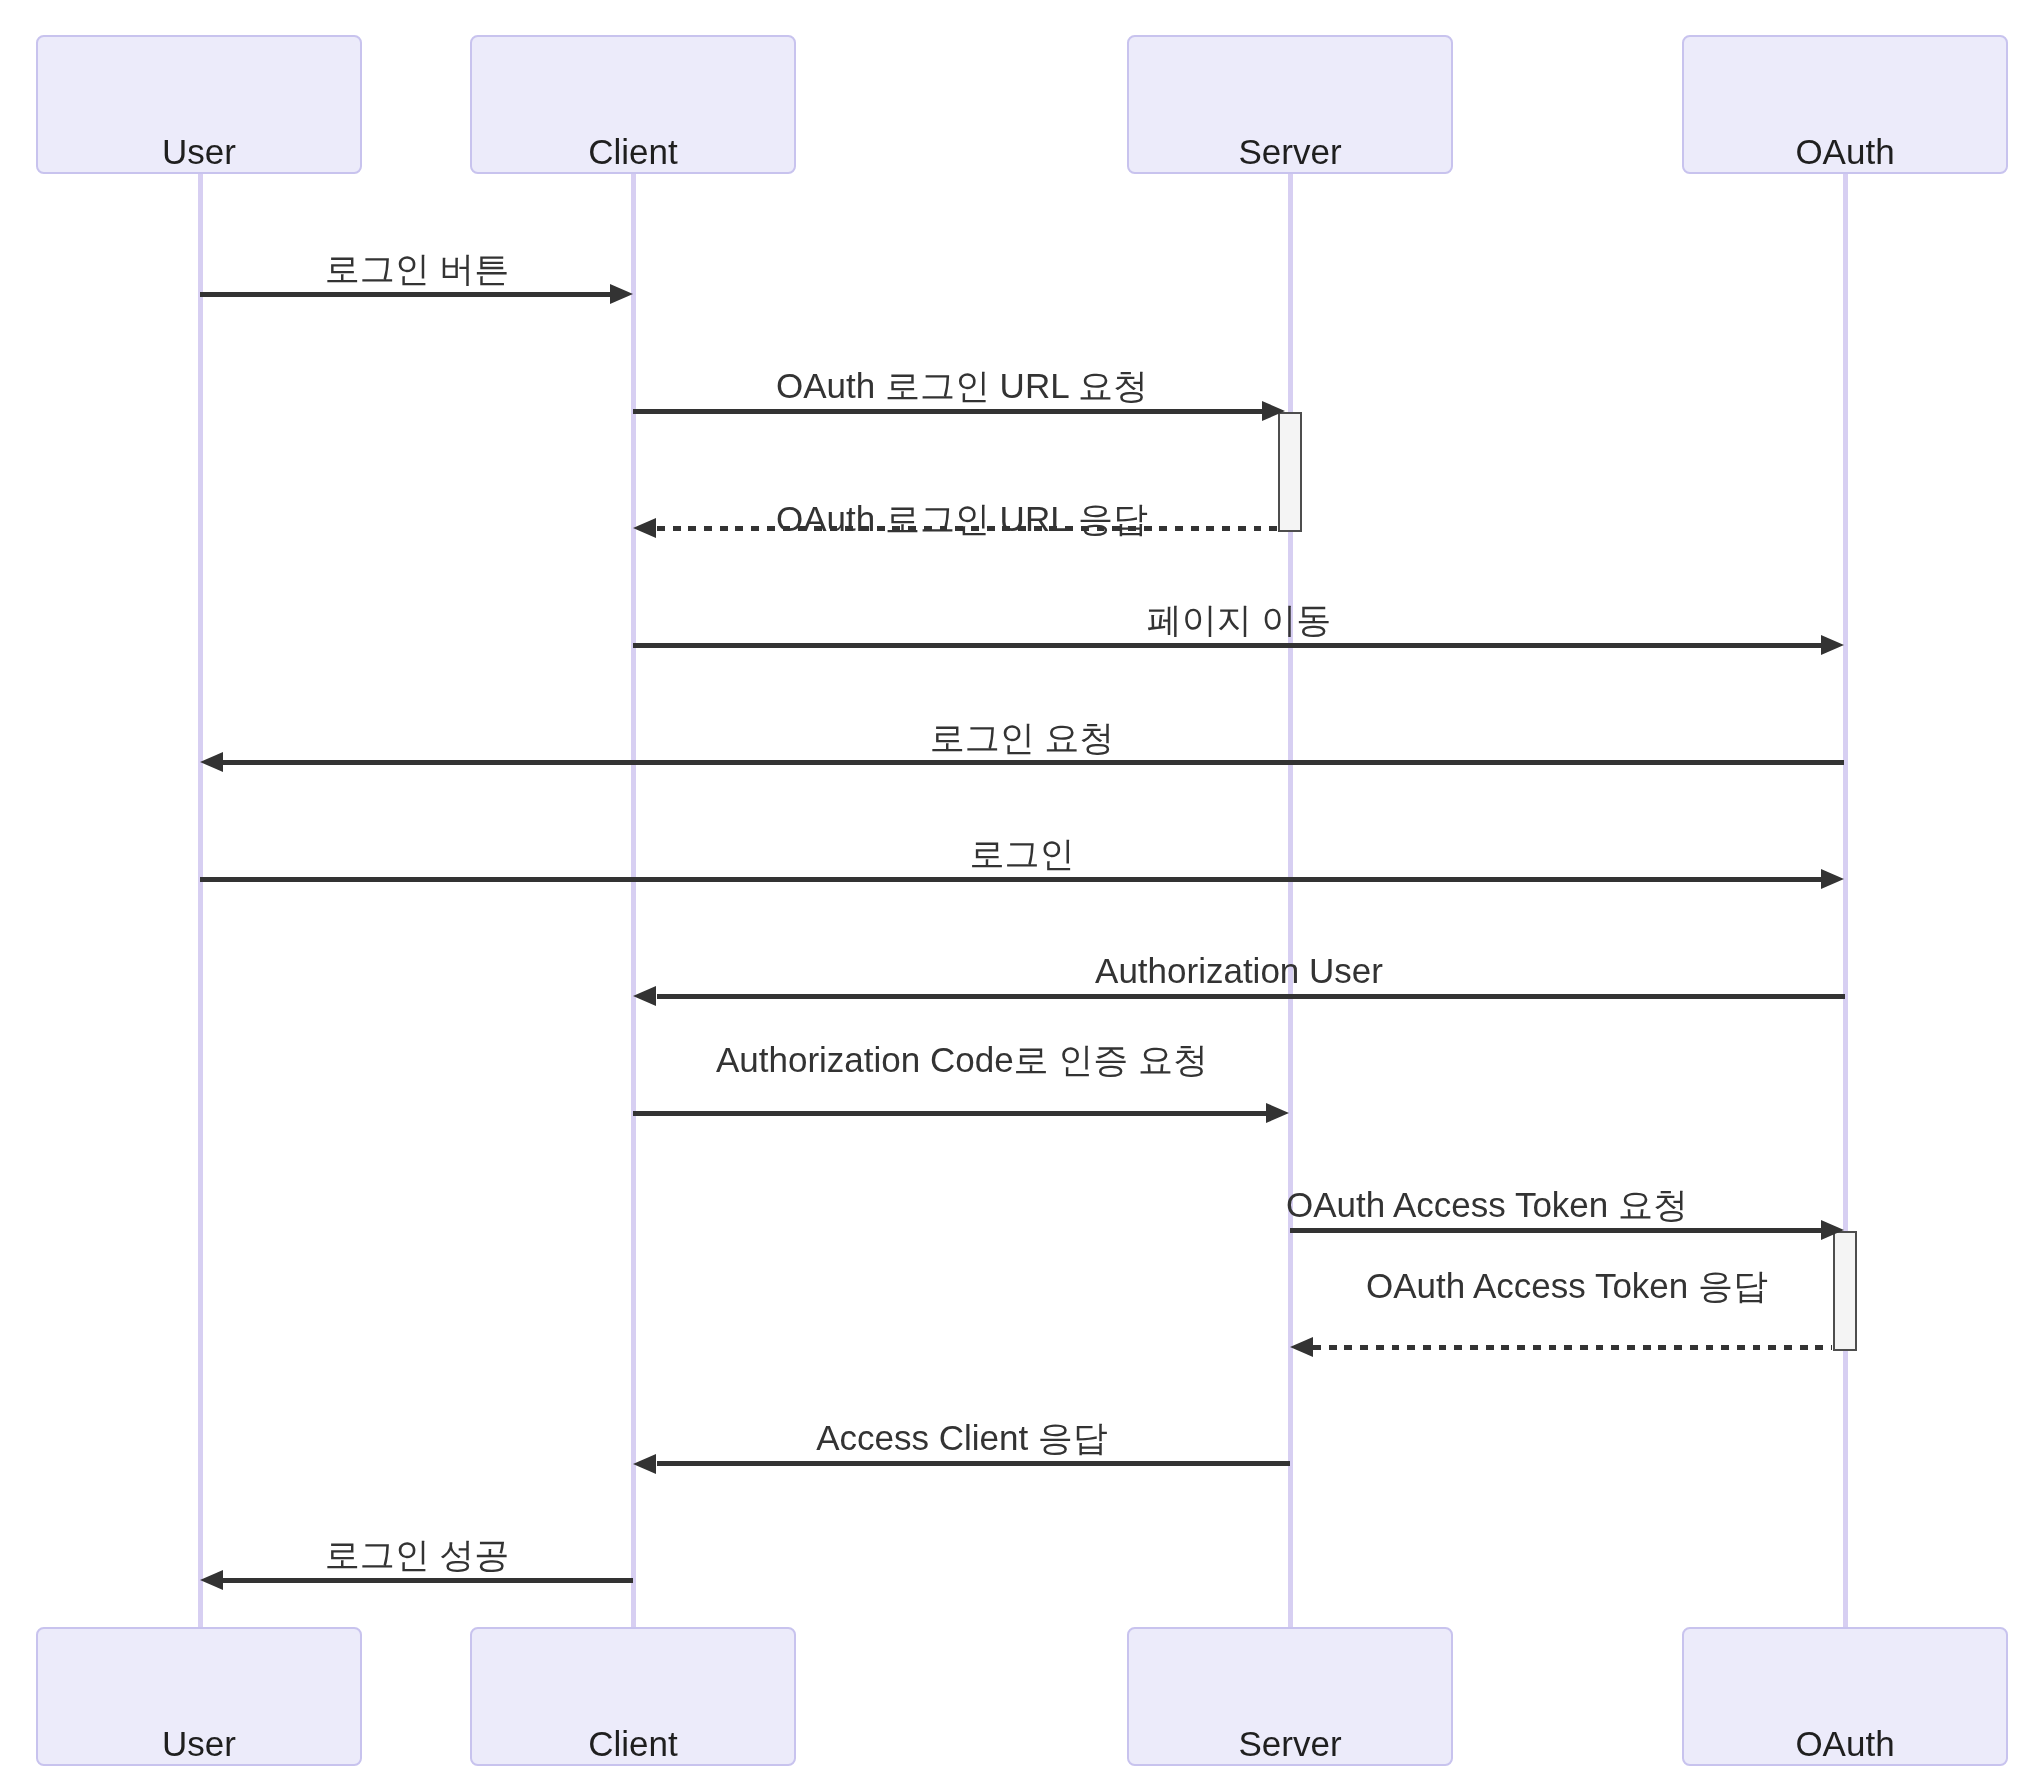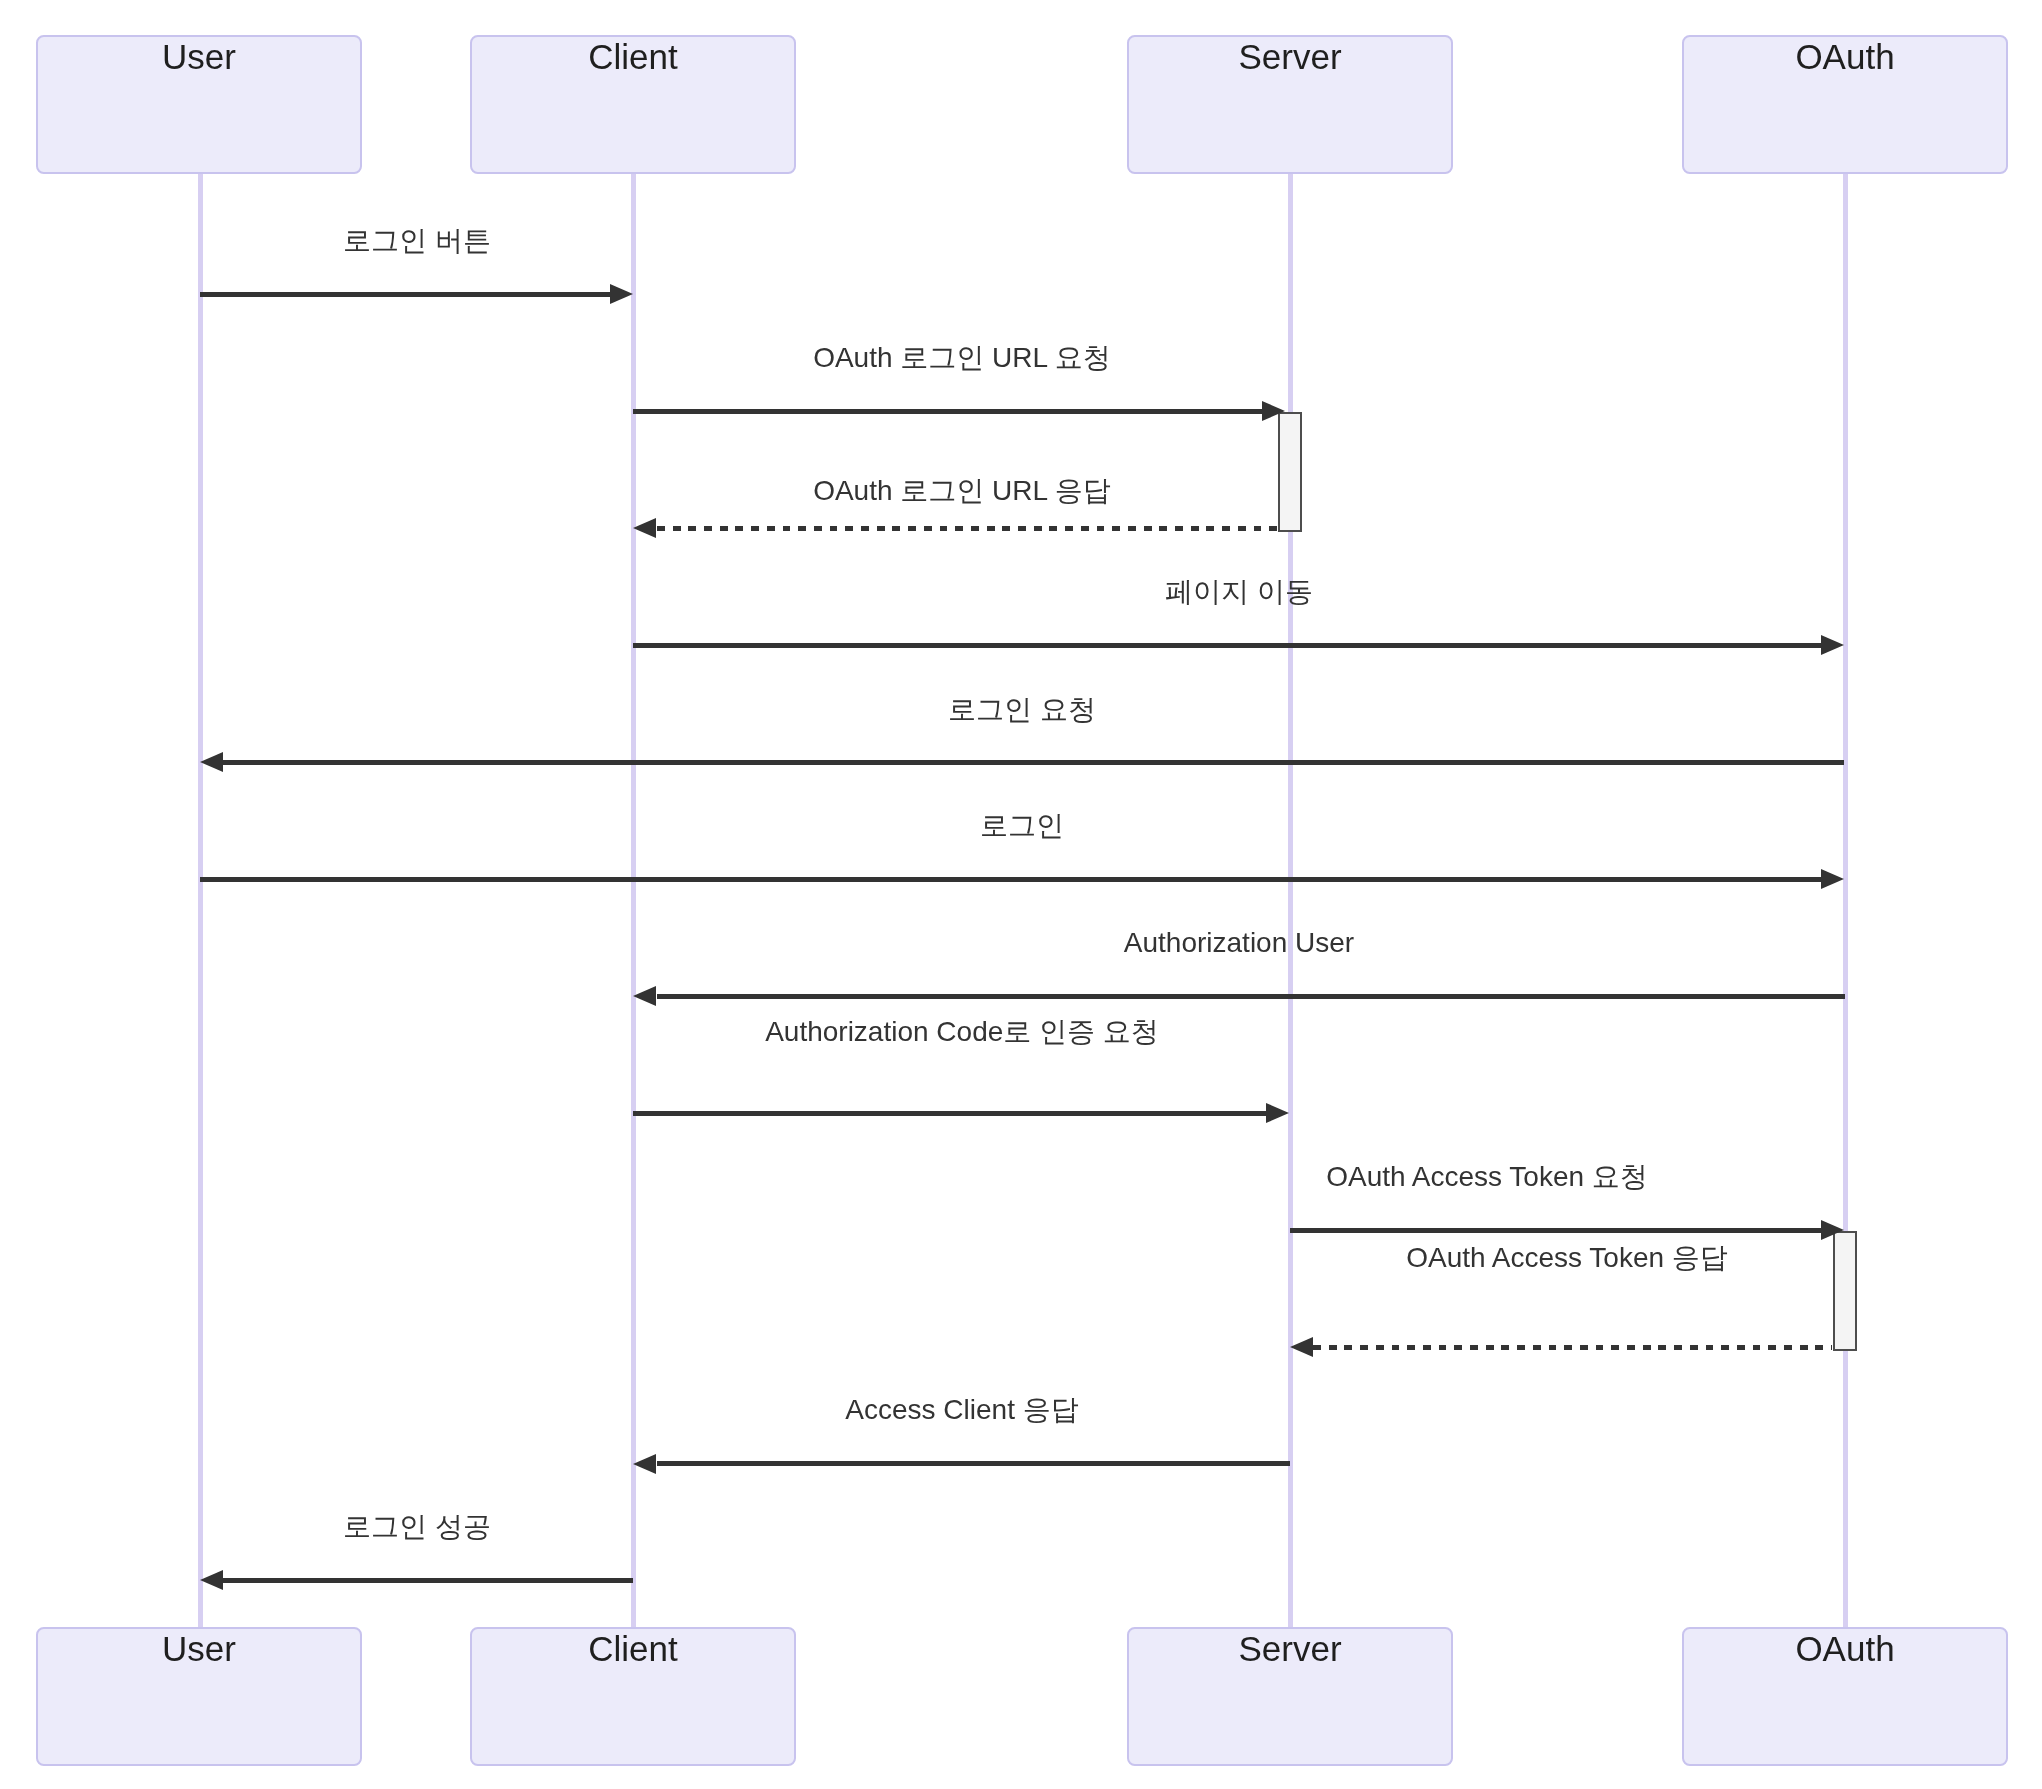--- a/index.html
+++ b/index.html
@@ -12,34 +12,35 @@
   }
   .lifeline{
     position:absolute;top:174px;height:1453px;width:4.9px;
     background:var(--lifeline,#D7CFF2);
   }
   .actor{
     position:absolute;width:326px;height:139px;box-sizing:border-box;
     background:var(--actor-fill,#ECEBFA);
     border:2px solid var(--actor-border,#C8C3EE);
     border-radius:7.8px;
-    display:flex;align-items:flex-start;justify-content:center;
+    display:flex;align-items:flex-end;justify-content:center;
   }
   .actor-label{
     font-size:35px;color:var(--actor-text,#1F1F1F);
   }
   .activation{
     position:absolute;width:23.5px;box-sizing:border-box;
     background:var(--activation-fill,#F4F4F4);
     border:2px solid var(--activation-border,#4D4D4D);
   }
   .msg-label{
     position:absolute;transform:translate(-50%,-50%);
-    white-space:nowrap;font-size:28px;
+    white-space:nowrap;font-size:35px;
     color:var(--message-text,#333333);
+    margin-top:28px;
   }
   .msg-line{
     position:absolute;height:4.9px;
     background:var(--arrow,#333333);
   }
   .msg-line.dashed{
     background:repeating-linear-gradient(90deg,var(--arrow,#333333) 0 7.8px,transparent 7.8px 15.7px);
   }
   .head{
     position:absolute;width:0;height:0;

